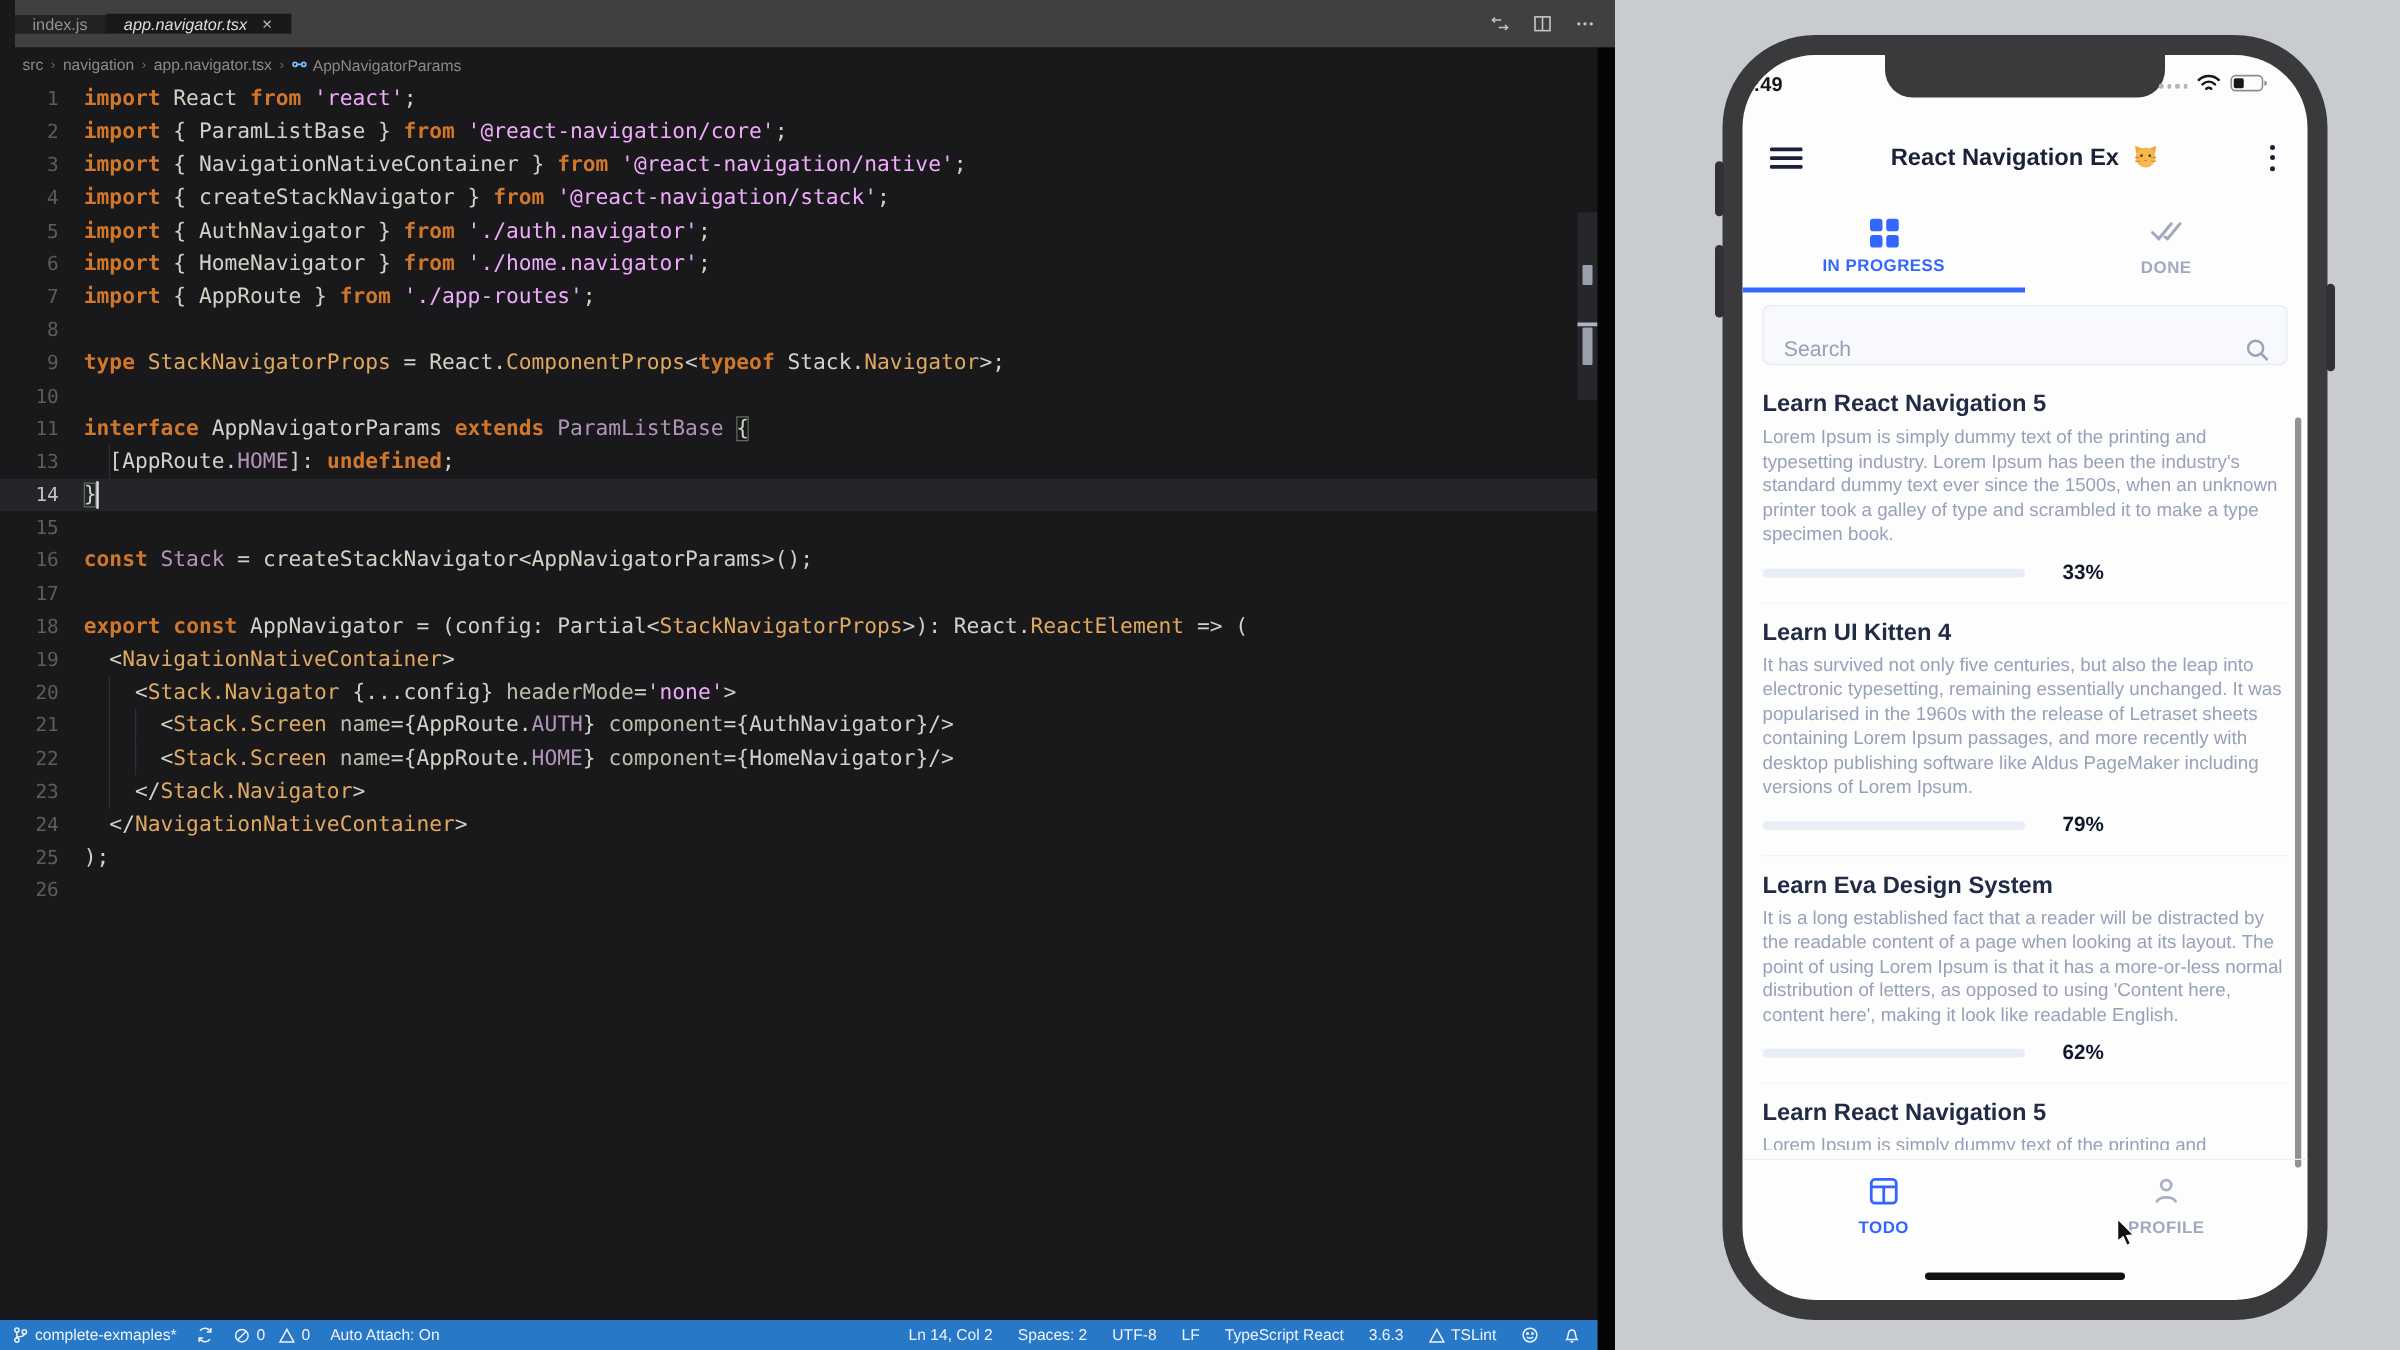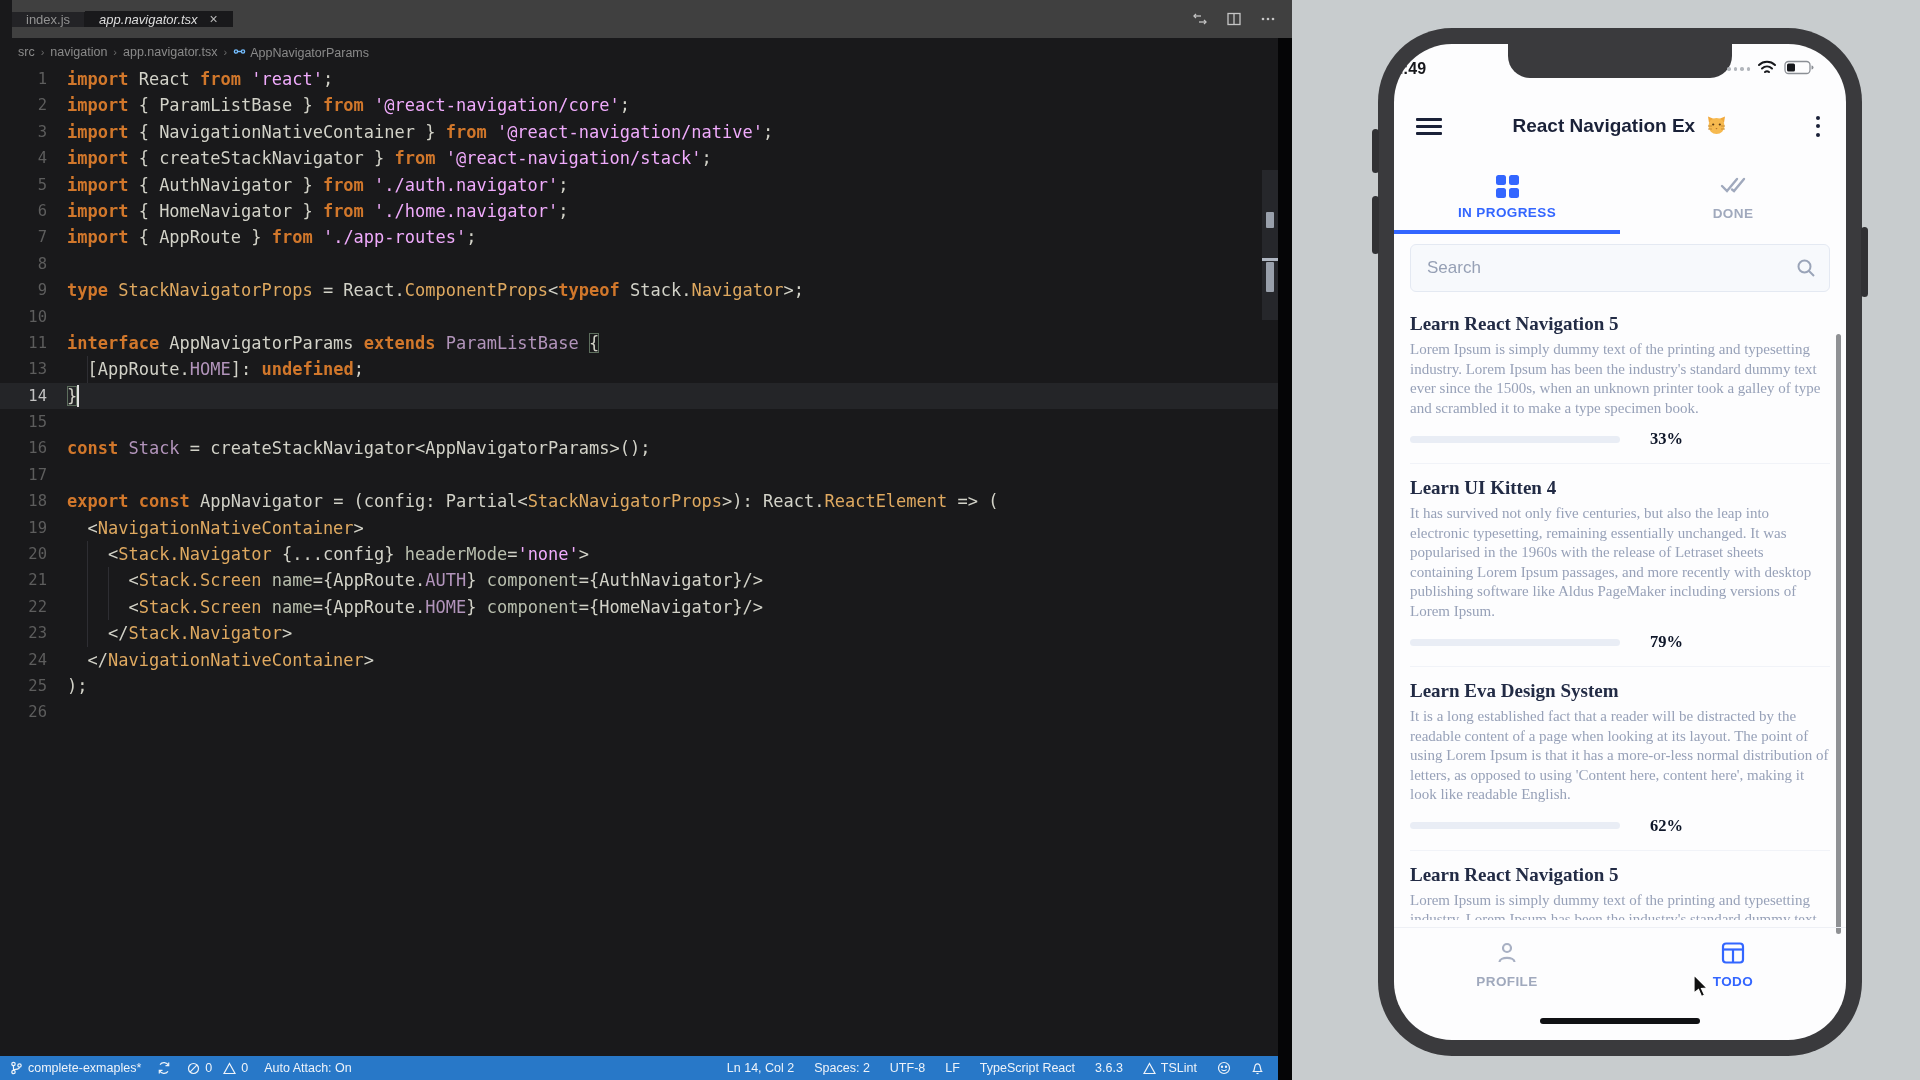--- a/index.html
+++ b/index.html
@@ -77,27 +77,27 @@
 
   .p-tabs{position:absolute;left:0;top:116px;right:0;height:74px;display:flex;}
   .p-tab{flex:1;display:flex;flex-direction:column;align-items:center;justify-content:center;gap:7px;
          font-size:13.5px;font-weight:bold;letter-spacing:.4px;color:#a0a9bd;cursor:pointer;}
   .p-tab.active{color:#3366ff;}
   .tab-indicator{position:absolute;bottom:0;left:0;width:50%;height:4px;background:#3366ff;}
   .grid-ico{display:grid;grid-template-columns:10px 10px;grid-gap:3px;}
   .grid-ico i{width:10px;height:10px;background:#3366ff;border-radius:2.5px;}
 
   .p-search{position:absolute;left:16px;right:16px;top:200px;height:46px;background:#f7f9fc;
-            border:1px solid #e4e9f2;border-radius:6px;display:flex;align-items:center;}
+            border:1px solid #e4e9f2;border-radius:6px;display:flex;align-items:flex-end;}
   .p-search input{flex:1;border:none;outline:none;background:transparent;margin-left:14px;
             font-size:17px;color:#222b45;font-family:"Liberation Sans", sans-serif;}
   .p-search input::placeholder{color:#96a0b5;}
   .p-search svg{margin-right:12px;}
 
-  .p-list{position:absolute;left:16px;right:16px;top:256px;bottom:120px;overflow:hidden;font-family:Liberation Serif, serif;}
+  .p-list{position:absolute;left:16px;right:16px;top:256px;bottom:120px;overflow:hidden;}
   .t-item{padding:13px 0 14px 0;border-bottom:1px solid #f1f3f8;cursor:pointer;}
   .t-title{font-size:19px;font-weight:bold;color:#222b45;margin-bottom:5px;}
   .t-desc{font-size:15px;line-height:19.5px;color:#97a1b8;}
   .t-prog{display:flex;align-items:center;margin-top:11px;}
   .track{width:50%;height:7px;border-radius:4px;background:#e9edf5;overflow:hidden;}
   .fill{height:100%;border-radius:4px;background:#3366ff;}
   .pct{margin-left:30px;font-size:16.5px;font-weight:bold;color:#0f172a;}
 
   .p-scrollbar{position:absolute;right:5px;top:290px;width:5px;height:600px;border-radius:3px;background:#8f9194;}
 
@@ -386,39 +386,39 @@
   <div class="t-item">
     <div class="t-title">Learn React Navigation 5</div>
     <div class="t-desc">Lorem Ipsum is simply dummy text of the printing and typesetting industry. Lorem Ipsum has been the industry's standard dummy text ever since the 1500s, when an unknown printer took a galley of type and scrambled it to make a type specimen book.</div>
 
   </div>
 </div>
 
       <span class="p-scrollbar"></span>
 
       <div class="p-bottomtabs">
-        <div class="pb-tab">
-          <span>
-            <svg width="26" height="26" viewBox="0 0 26 26" fill="none" stroke="#a8b0c3" stroke-width="2.2">
-              <circle cx="13" cy="8" r="4"></circle>
-                <path d="M5.5 22 C5.5 16.5 20.5 16.5 20.5 22"></path>
-            </svg>
-          </span>
-          <span>PROFILE</span>
-        </div>
         <div class="pb-tab active">
           <span>
             <svg width="26" height="26" viewBox="0 0 26 26" fill="none" stroke="#3366ff" stroke-width="2.2">
               <rect x="3" y="3.5" width="20" height="19" rx="3"></rect>
               <line x1="3" y1="9.5" x2="23" y2="9.5"></line>
               <line x1="13" y1="9.5" x2="13" y2="22.5"></line>
             </svg>
           </span>
           <span>TODO</span>
         </div>
+        <div class="pb-tab">
+          <span>
+            <svg width="26" height="26" viewBox="0 0 26 26" fill="none" stroke="#a8b0c3" stroke-width="2.2">
+              <circle cx="13" cy="8" r="4"></circle>
+                <path d="M5.5 22 C5.5 16.5 20.5 16.5 20.5 22"></path>
+            </svg>
+          </span>
+          <span>PROFILE</span>
+        </div>
       </div>
 
       <span class="home-indicator"></span>
 
       <span class="mouse-cursor">
         <svg width="18" height="26" viewBox="0 0 18 26">
           <path d="M2 1 L2 19 L6.5 15.5 L9.5 22.5 L12.5 21 L9.5 14.5 L15 14 Z" fill="#111" stroke="#fff" stroke-width="1.2"></path>
         </svg>
       </span>
     </div>

